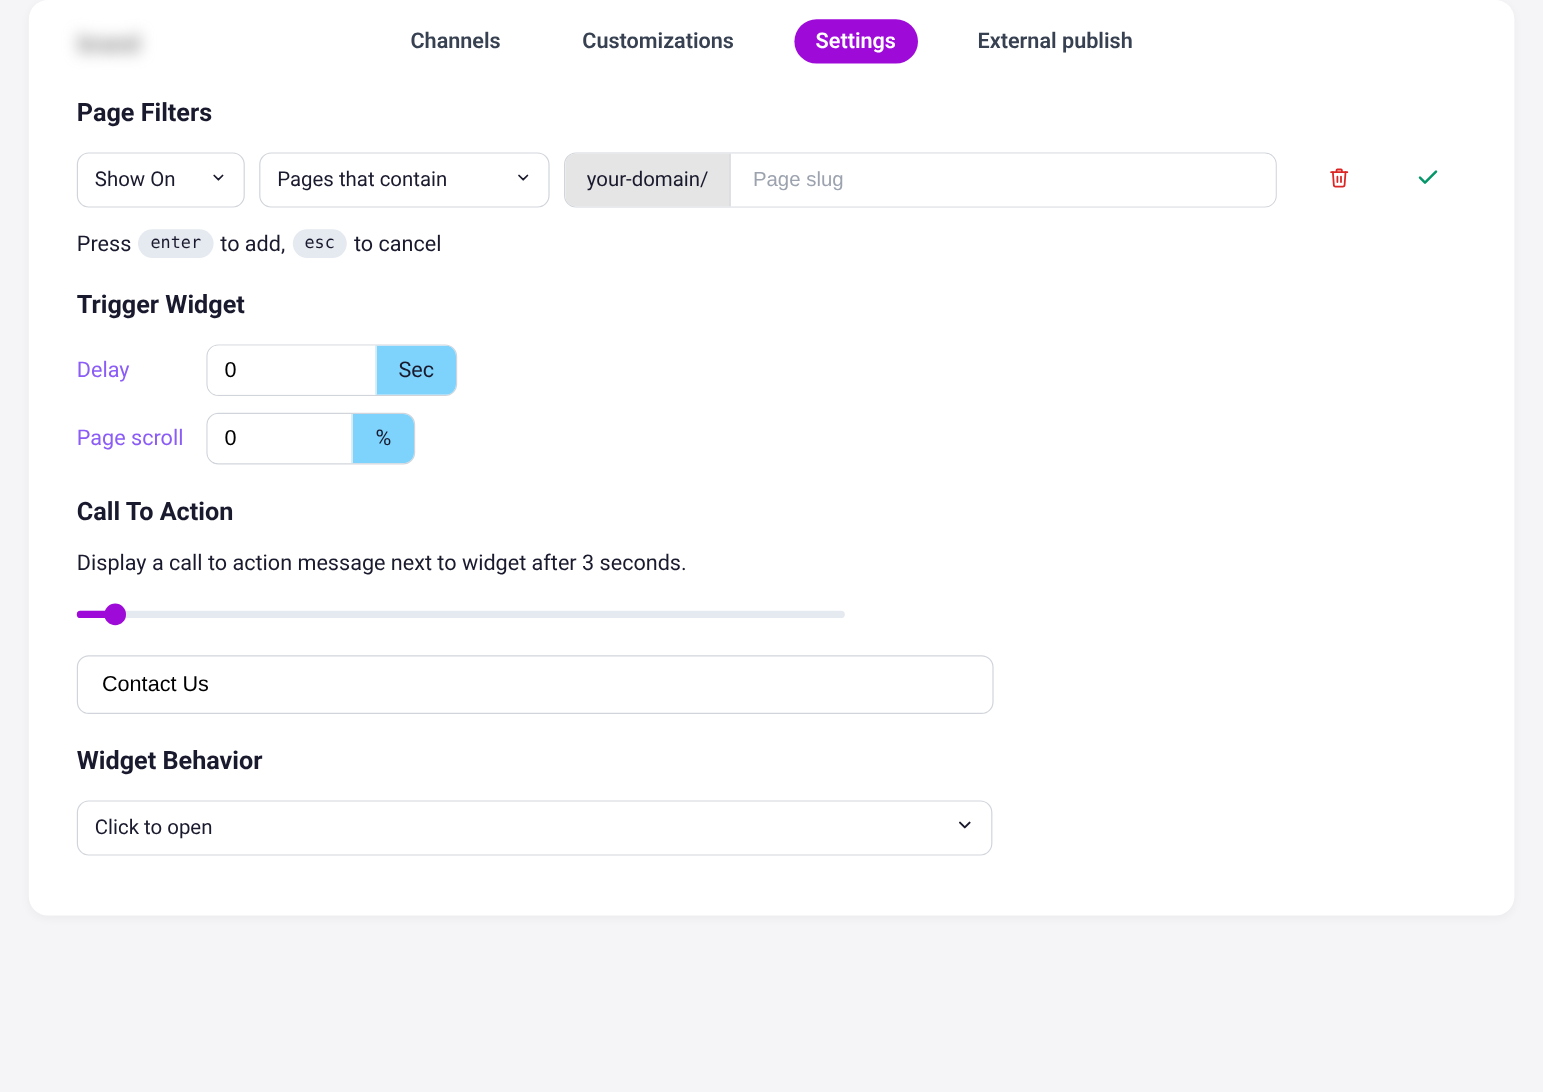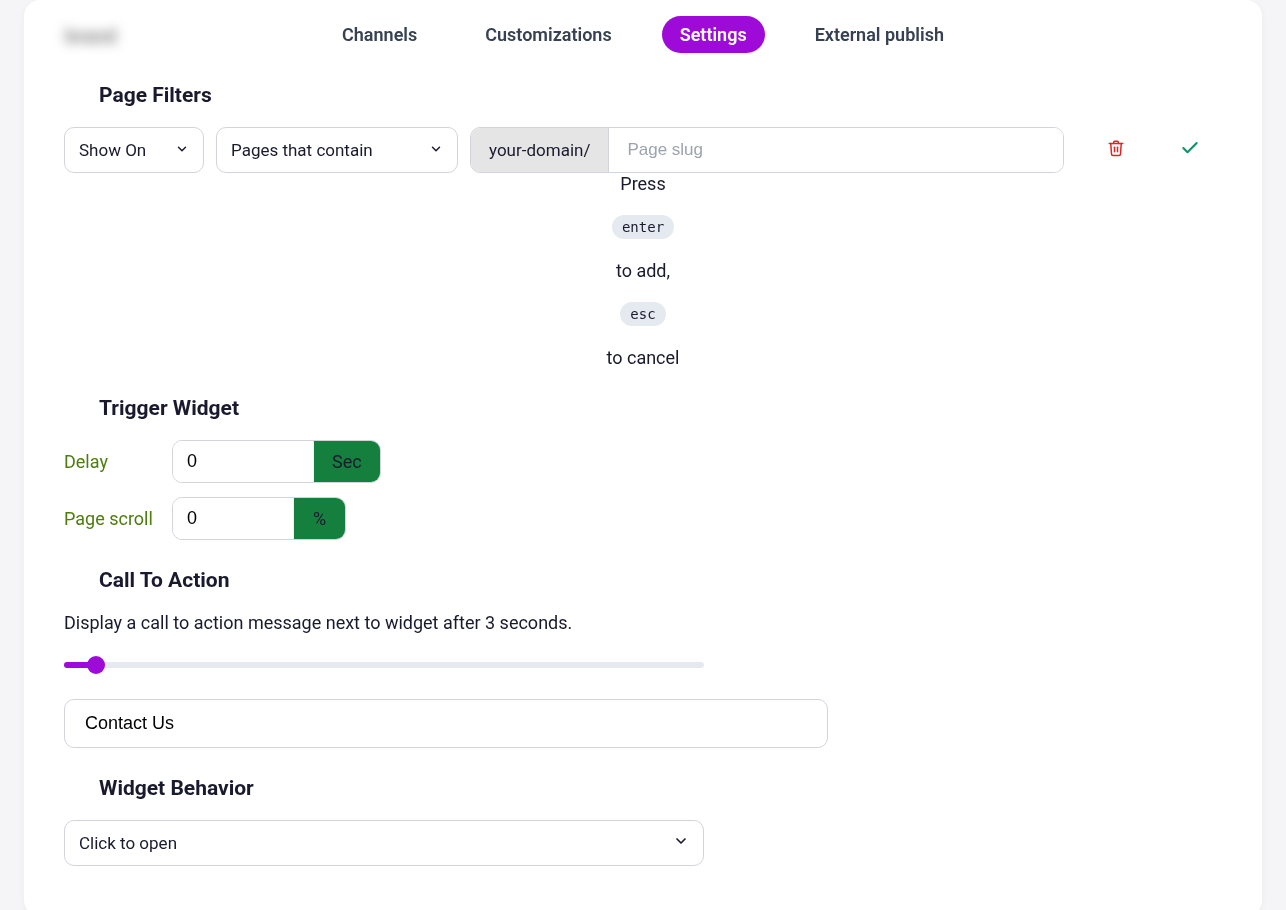--- a/index.html
+++ b/index.html
@@ -35,21 +35,20 @@
       background: #9e0bd9;
       color: #fff;
       border-radius: 20px;
     }
     .section-title {
       font-size: 21px;
       font-weight: 700;
       color: #1a1a2e;
       margin-top: 28px;
       margin-bottom: 20px;
-      margin-left: 35px;
     }
     .section-title.first { margin-top: 0; }
     .row { display: flex; align-items: center; gap: 12px; }
     .select {
       position: relative;
       border: 1px solid #d1d5db;
       border-radius: 10px;
       padding: 12px 40px 12px 14px;
       background: #fff;
       font-size: 17px;
@@ -88,54 +87,54 @@
     }
     .domain-slug::placeholder { color: #9ca3af; }
     .icon-btn {
       width: 32px;
       height: 32px;
       display: flex;
       align-items: center;
       justify-content: center;
       cursor: pointer;
     }
-    .hint { font-size: 18px; color: #1a1a2e; display:flex; align-items:center; gap:21px; flex-wrap:wrap;flex-direction:column;}
+    .hint { font-size: 18px; color: #1a1a2e; margin-top: 18px; display:flex; align-items:center; gap:6px; flex-wrap:wrap;}
     .kbd {
       background: #e5e9f0;
       padding: 4px 10px;
       border-radius: 12px;
       font-size: 14px;
       font-family: ui-monospace, monospace;
       color: #1a1a2e;
     }
     .trigger-row {
       display: flex;
       align-items: center;
       margin-bottom: 14px;
     }
     .trigger-label {
       font-size: 18px;
       width: 108px;
-      color: #4d7c0f;
+      color: #8b5cf6;
     }
     .unit-input {
       display: flex;
       border: 1px solid #d1d5db;
       border-radius: 10px;
       overflow: hidden;
     }
     .unit-field {
       border: none;
       padding: 10px 14px;
       font-size: 18px;
       width: 140px;
       outline: none;
     }
     .unit-suffix {
-      background: #15803d;
+      background: #7dd3fc;
       padding: 4px 18px;
       font-size: 18px;
       color: #1a1a2e;
       border-left: 1px solid #eef0f5;
       display: flex;
       align-items: center;
       min-width: 52px;
       justify-content: center;
     }
     .unit-suffix.narrow { width: 52px; }
@@ -179,21 +178,21 @@
     }
     .cta-input {
       width: 764px;
       border: 1px solid #d1d5db;
       border-radius: 10px;
       padding: 13px 20px;
       font-size: 18px;
       outline: none;
     }
     .behavior-select {
-      width: 640px;
+      width: 763px;
     }
     .filters-row { gap: 12px; }
     .icon-spacer { flex-grow: 0; margin-left: 24px;}
     .logo-placeholder {
       position: absolute;
       left: 65px;
       top: 24px;
       width: 120px;
       height: 36px;
       filter: blur(6px);

